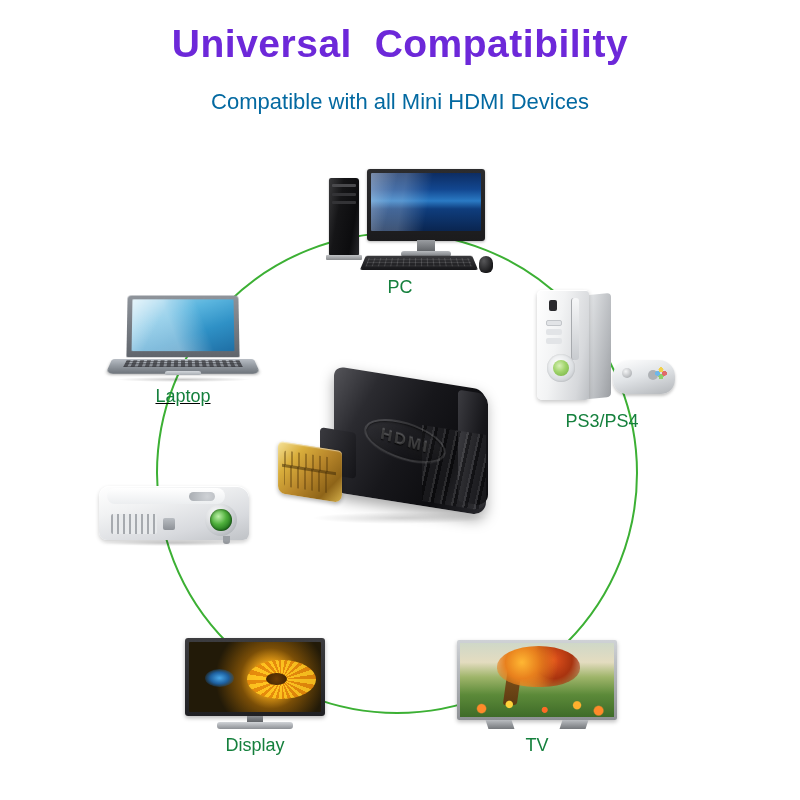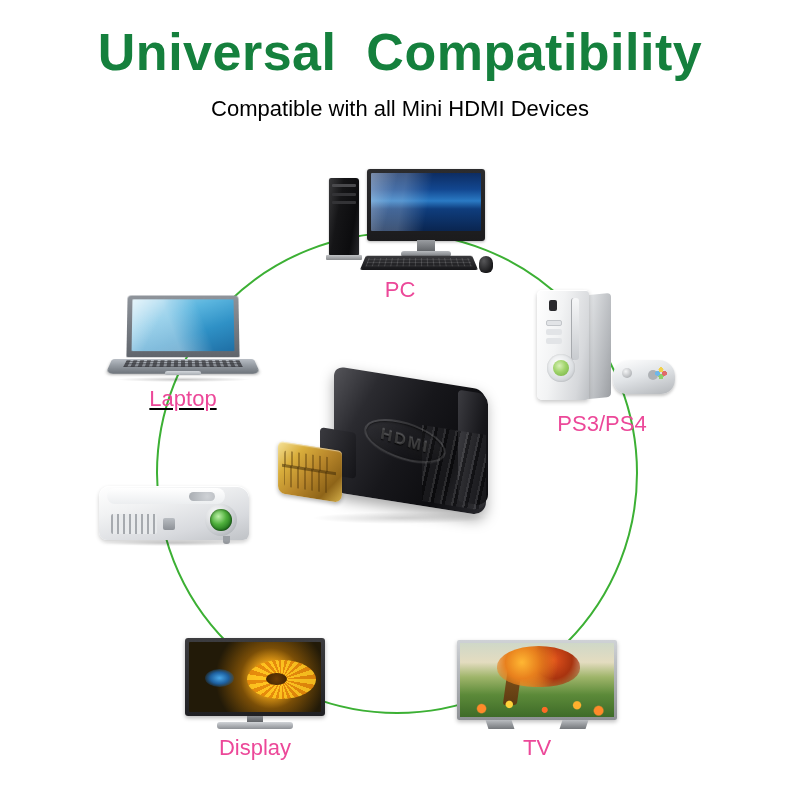--- a/index.html
+++ b/index.html
@@ -18,32 +18,32 @@
   
   #header {
     position: absolute;
     top: 0; left: 0;
     width: 800px;
     text-align: center;
   }
   #title {
     margin: 0;
     padding-top: 22px;
-    font-size: 52px;
+    font-size: 39px;
     font-weight: bold;
-    color: #15803d;
+    color: #6d28d9;
     letter-spacing: 0.5px;
     white-space: pre;
   }
   #subtitle {
-    margin: 0;
+    margin: 9px;
     padding-top: 14px;
     font-size: 22px;
     font-weight: normal;
-    color: #000000;
+    color: #0369a1;
   }
 
   
   #diagram {
     position: absolute;
     top: 0; left: 0;
     width: 800px;
     height: 800px;
   }
   #ring-svg {
@@ -52,22 +52,22 @@
     width: 800px;
     height: 800px;
   }
 
   
   .node {
     position: absolute;
     text-align: center;
   }
   .node-label {
-    font-size: 22px;
-    color: #ec4899;
+    font-size: 18px;
+    color: #15803d;
     margin-top: 2px;
     line-height: 1.1;
     white-space: nowrap;
   }
   .device {
     position: relative;
     margin: 0 auto;
   }
 
   

